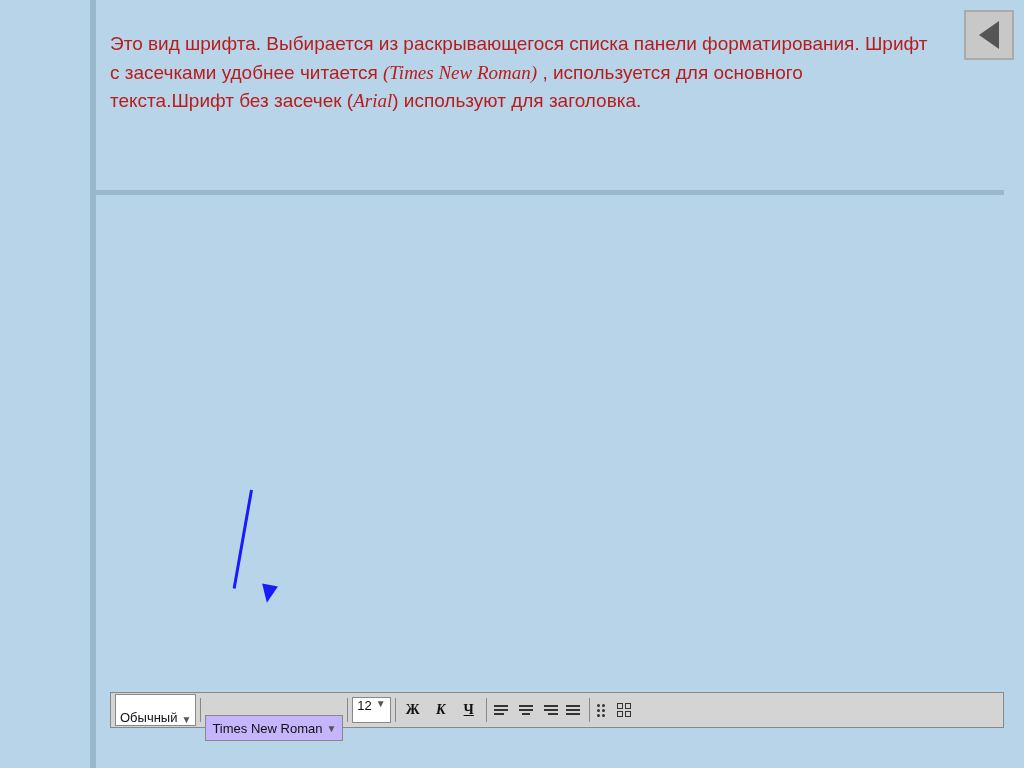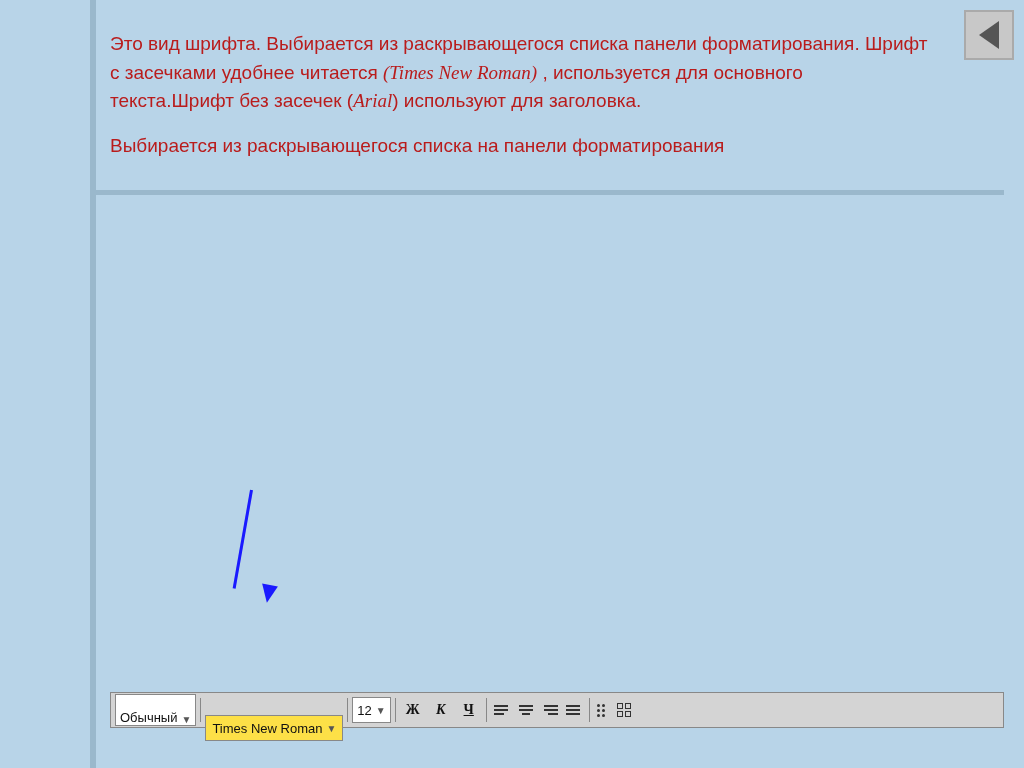--- a/index.html
+++ b/index.html
@@ -157,37 +157,36 @@
 
     .toolbar-divider {
       width: 1px;
       height: 24px;
       background: #888;
       margin: 0 2px;
     }
 
     .toolbar-font-select {
       height: 26px;
-      background: #fde047;
+      background: #c4b5fd;
       border: 1px solid #888;
       display: flex;
       align-items: center;
       padding: 0 6px;
       font-size: 13px;
       color: #111;
       min-width: 120px;
       margin-top: 36px;
     }
 
     .toolbar-size-select {
       height: 26px;
       background: white;
       border: 1px solid #888;
       display: flex;
-      align-items: center;
       padding: 0 4px;
       font-size: 13px;
       color: #111;
       min-width: 36px;
     }
 
     .toolbar-btn {
       height: 26px;
       min-width: 26px;
       background: #d4d4d4;
@@ -260,21 +259,20 @@
   <div class="nav-button-arrow"></div>
 </div>
 
 <div class="main-content">
 
 
   <p class="slide-body">
     <span>Это вид шрифта. Выбирается из раскрывающегося списка панели форматирования.  Шрифт с засечками удобнее читается </span><span class="italic-text">(Times New   Roman)</span><span> , используется для основного текста.Шрифт без засечек (</span><span class="italic-text">Arial</span><span>) используют для заголовка.</span>
   </p>
 
-  <p class="slide-body">Выбирается из раскрывающегося списка на панели форматирования</p>
 
 </div>
 
 <div class="arrow-container">
   <div class="arrow-line"></div>
   <div class="arrow-head"></div>
 </div>
 
 <div class="toolbar">
 

